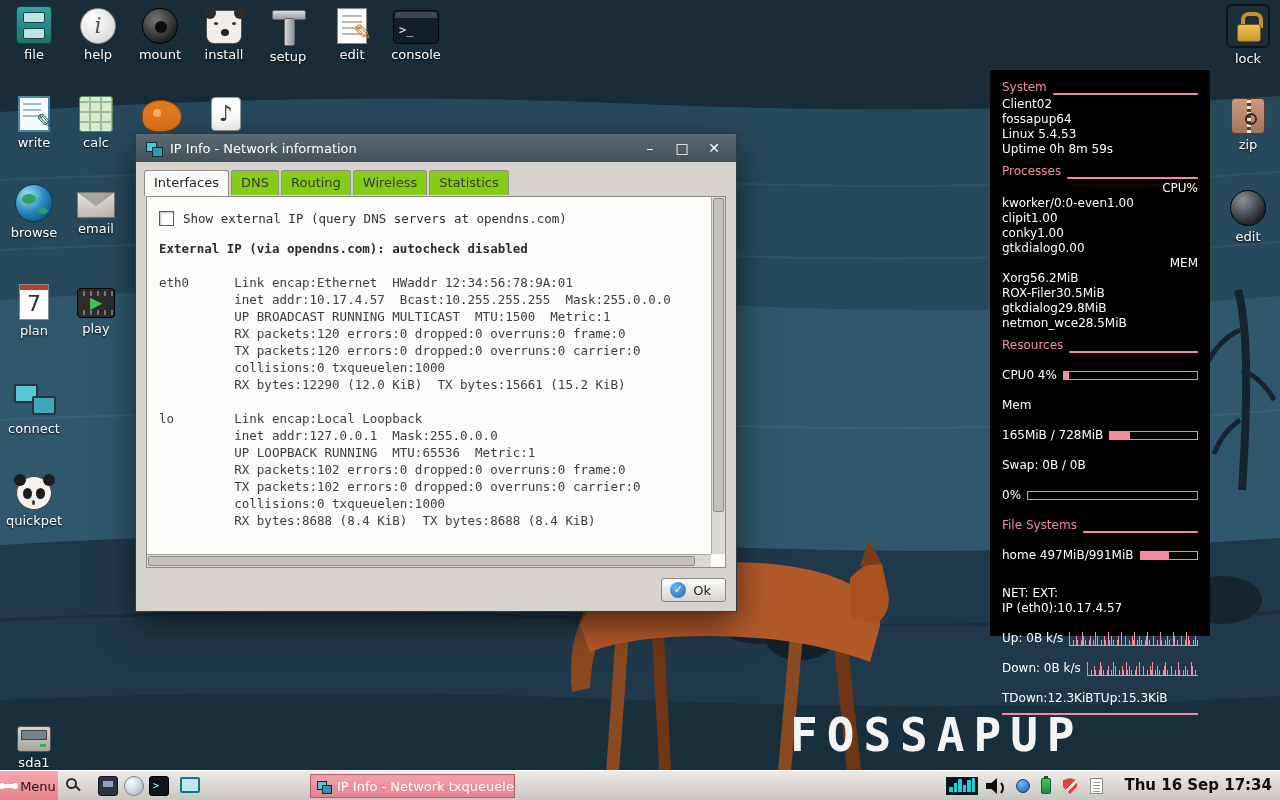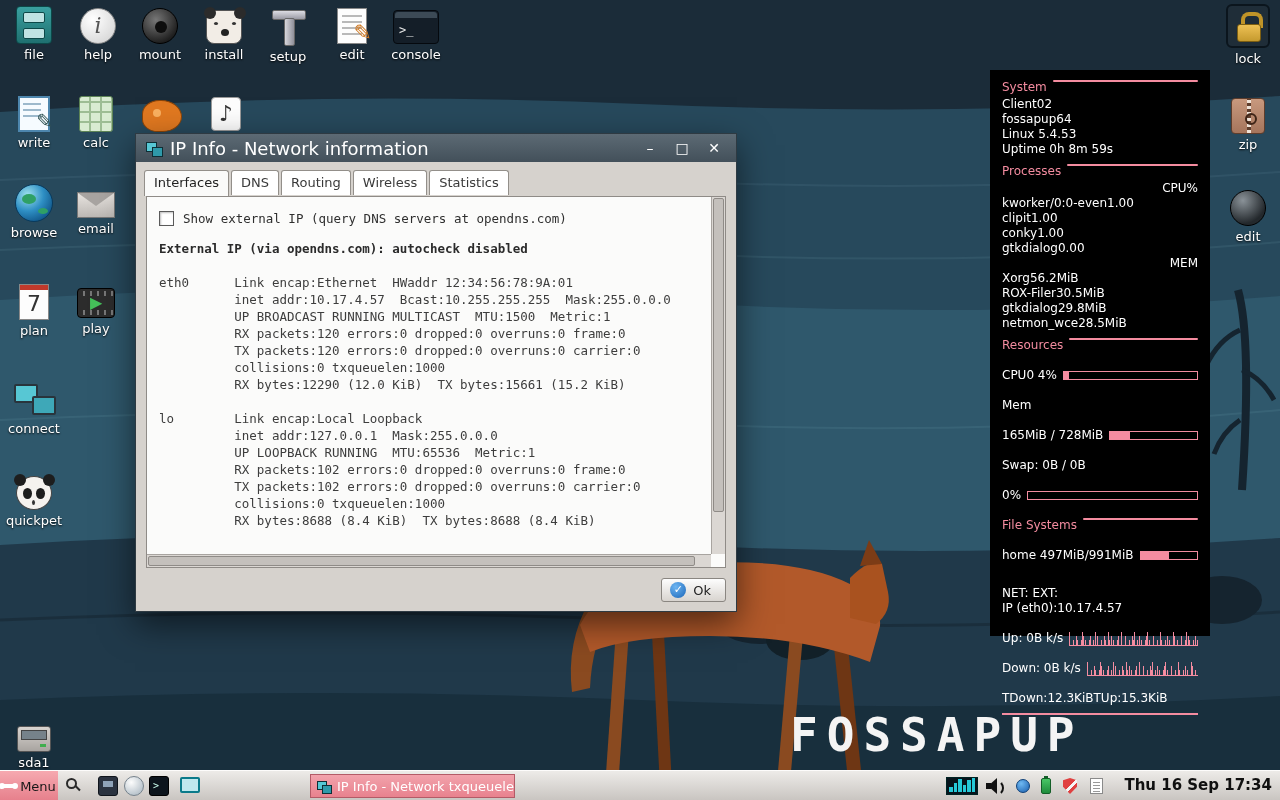--- a/index.html
+++ b/index.html
@@ -91,21 +91,21 @@
   .ic-lock::after{content:"";position:absolute;left:9px;top:18px;width:22px;height:16px;background:linear-gradient(#edc155,#c59a2e);border:1px solid #7c5e12;border-radius:3px}
 
   .ic-paint{width:40px;height:32px;margin-top:6px;background:#e07820;border-radius:50% 60% 55% 45%;border:1px solid #8a4408}
   .ic-paint::after{content:"";position:absolute;left:10px;top:8px;width:8px;height:8px;border-radius:50%;background:#f8b060}
   .ic-music{width:30px;height:34px;margin-top:3px;background:#fdfdfd;border:1px solid #999;border-radius:4px}
   .ic-music::after{content:"♪";position:absolute;left:7px;top:3px;font-size:22px;color:#333}
 
   
   .conky{position:absolute;left:990px;top:70px;width:220px;height:566px;background:#000;
     z-index:3;color:#fff;font-size:12px;line-height:15px;padding:10px 12px}
-  .ck-head{display:flex;align-items:flex-start;gap:6px;color:var(--pink);margin:7px 0 2px}
+  .ck-head{display:flex;align-items:flex-end;gap:6px;color:var(--pink);margin:7px 0 2px}
   .ck-head:first-child{margin-top:0}
   .ck-head::after{content:"";flex:1;height:2px;background:var(--pink);border-radius:1px}
   .ck-row{display:flex;justify-content:flex-start}
   .ck-right{text-align:right}
   .ck-barrow{display:flex;align-items:center;gap:6px;margin:15px 0}
   .ck-bar{flex:1;height:9px;border:1px solid var(--pink);position:relative;min-width:40px}
   .ck-fill{position:absolute;left:0;top:0;bottom:0;background:var(--pink)}
   .ck-graph{flex:1;height:15px;border-bottom:1px solid var(--pink);position:relative;overflow:hidden;min-width:90px}
   .ck-spikes{position:absolute;inset:0;background:
       repeating-linear-gradient(90deg,var(--pink) 0 1px,transparent 1px 4px) left bottom/100% 5px no-repeat,
@@ -114,25 +114,25 @@
   .ck-line{height:2px;background:var(--pink);margin-top:7px}
   .ck-gap{height:8px}
 
   
   .win{position:absolute;left:135px;top:133px;width:602px;height:479px;z-index:5;
     background:#d6d2cd;border:1px solid #2e3a42;box-shadow:0 12px 32px rgba(0,0,0,.55)}
   .titlebar{height:28px;background:linear-gradient(#5c6a74,#43505a);display:flex;align-items:center;padding:0 10px;gap:8px}
   .tb-appicon{width:16px;height:13px;position:relative;flex:none}
   .tb-appicon::before{content:"";position:absolute;left:0;top:0;width:9px;height:8px;background:#57c7d4;border:1px solid #0e2f36}
   .tb-appicon::after{content:"";position:absolute;left:6px;top:5px;width:9px;height:8px;background:#2f9aaa;border:1px solid #0e2f36}
-  .tb-title{color:#fff;font-size:18px;flex:1;white-space:nowrap;overflow:hidden}
+  .tb-title{color:#fff;font-size:13px;flex:1;white-space:nowrap;overflow:hidden}
   .winbtn{color:#fff;width:24px;text-align:center;font-size:14px;cursor:pointer;flex:none}
 
   .tabs{display:flex;margin:8px 0 0 8px;position:relative;z-index:2}
-  .tab{font-size:13px;color:#3a3a3a;background:#ffffff;border:1px solid #938f8a;border-bottom:none;
+  .tab{font-size:13px;color:#3a3a3a;background:#84cc16;border:1px solid #938f8a;border-bottom:none;
        padding:4px 9px 5px;margin-right:2px;border-radius:3px 3px 0 0;cursor:pointer}
   .tab.active{background:#fafaf9;color:#222;margin-bottom:-1px;padding-bottom:6px}
 
   .panel{position:absolute;left:10px;right:10px;top:62px;height:372px;background:#fbfbfa;border:1px solid #8f8b87}
   .textwrap{position:absolute;left:0;top:0;right:14px;bottom:13px;overflow:hidden;padding:8px 0 0 12px}
   .cbrow{display:flex;align-items:flex-end;gap:9px;margin:6px 0 14px}
   .cb{width:15px;height:15px;background:#fff;border:1px solid #5a5a5a;box-shadow:inset 1px 1px 2px rgba(0,0,0,.25);cursor:pointer;flex:none}
   .cblabel{font-family:"DejaVu Sans Mono",monospace;font-size:12.5px;color:#2f2f2f}
   pre.mono{margin:0;font-family:"DejaVu Sans Mono",monospace;font-size:12.5px;line-height:17px;color:#3d3d3d;white-space:pre}
   pre.bold{font-weight:bold;color:#2b2b2b}

